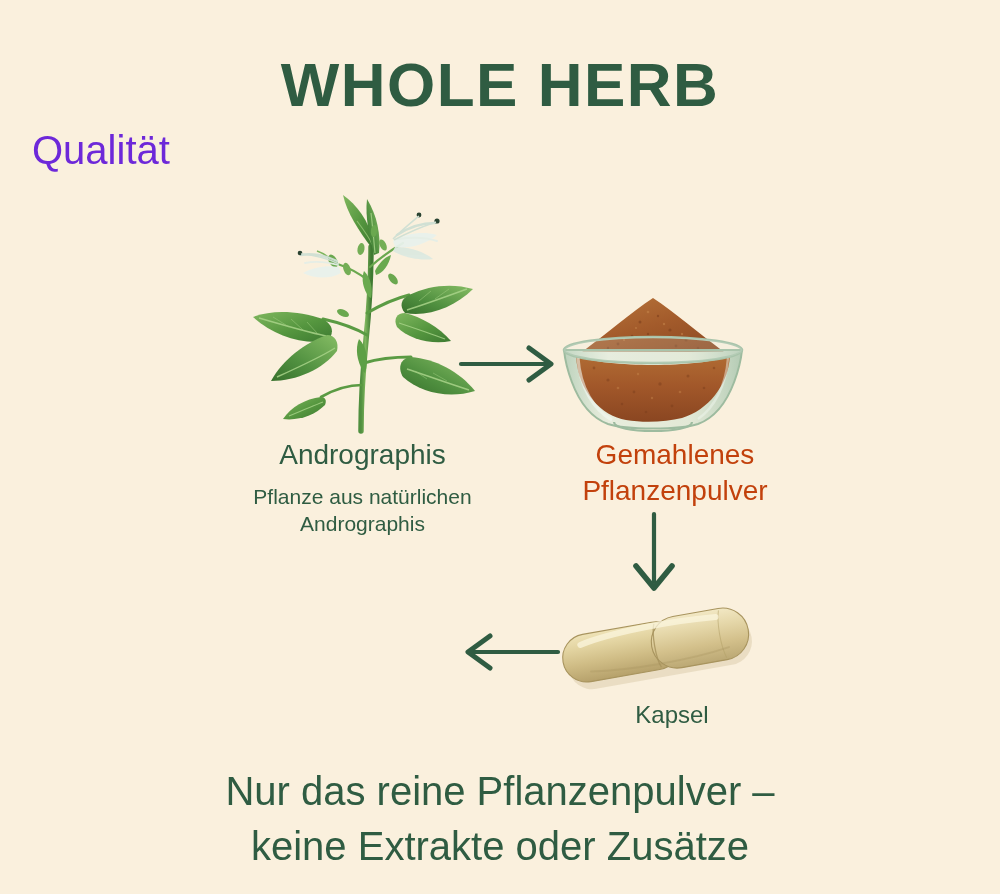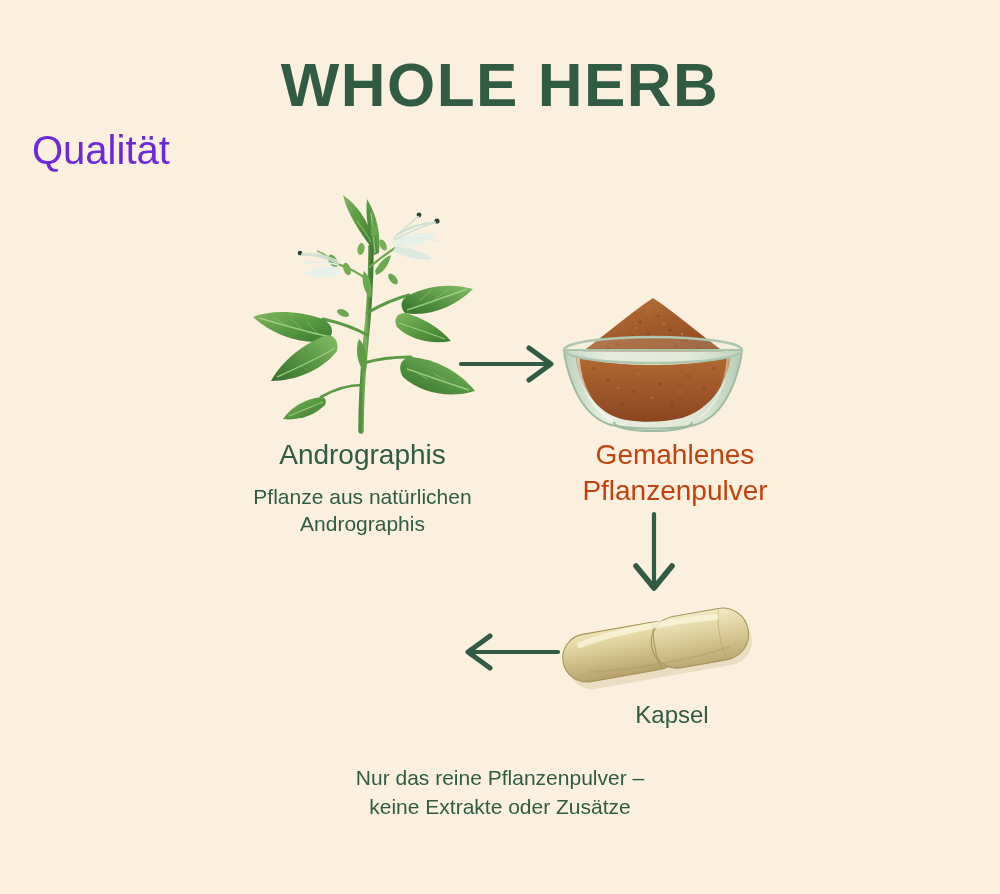--- a/index.html
+++ b/index.html
@@ -86,21 +86,21 @@
     font-size: 24px;
     color: #2f5c42;
     line-height: 1.2;
   }
   .tagline {
     position: absolute;
     top: 764px;
     left: 0;
     width: 1000px;
     text-align: center;
-    font-size: 21px;
+    font-size: 40px;
     color: #2f5c42;
     line-height: 1.38;
   }
 
   
   .art {
     position: absolute;
   }
   .art-plant   { left: 243px; top: 185px;  width: 250px; height: 250px; }
   .art-bowl    { left: 548px; top: 288px;  width: 210px; height: 145px; }

